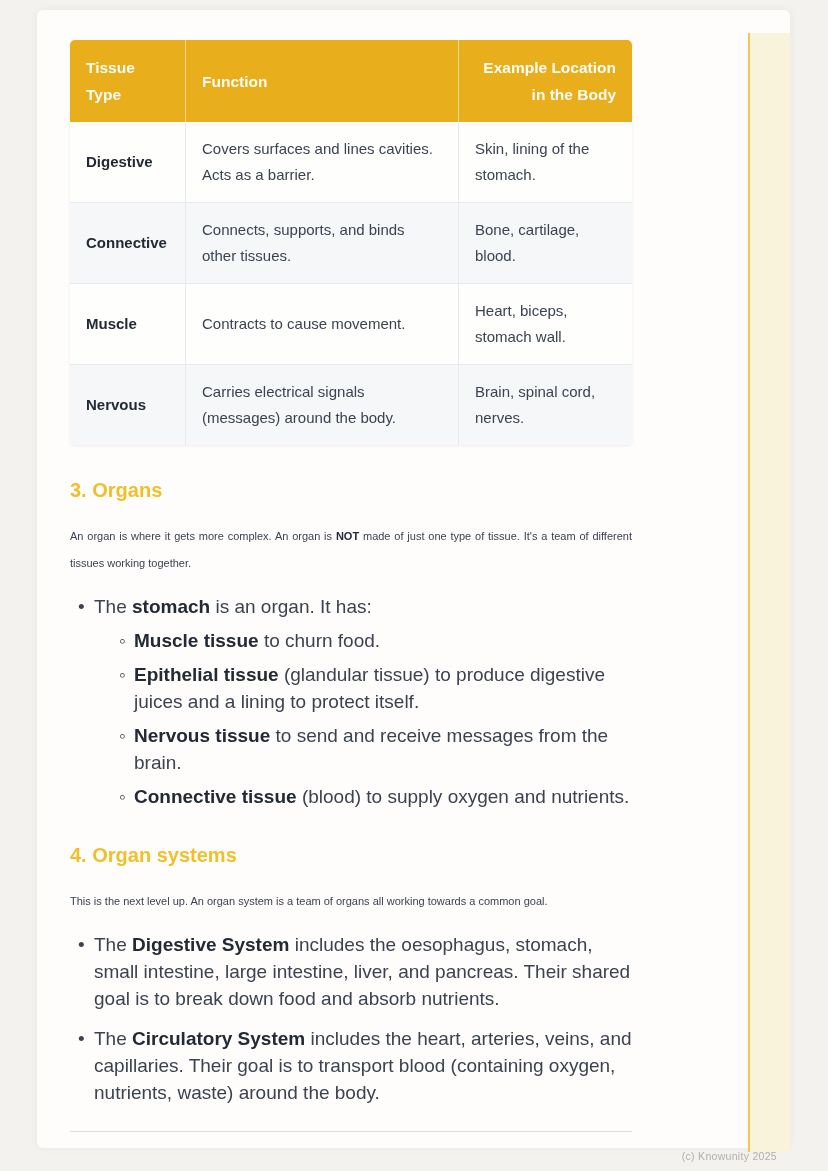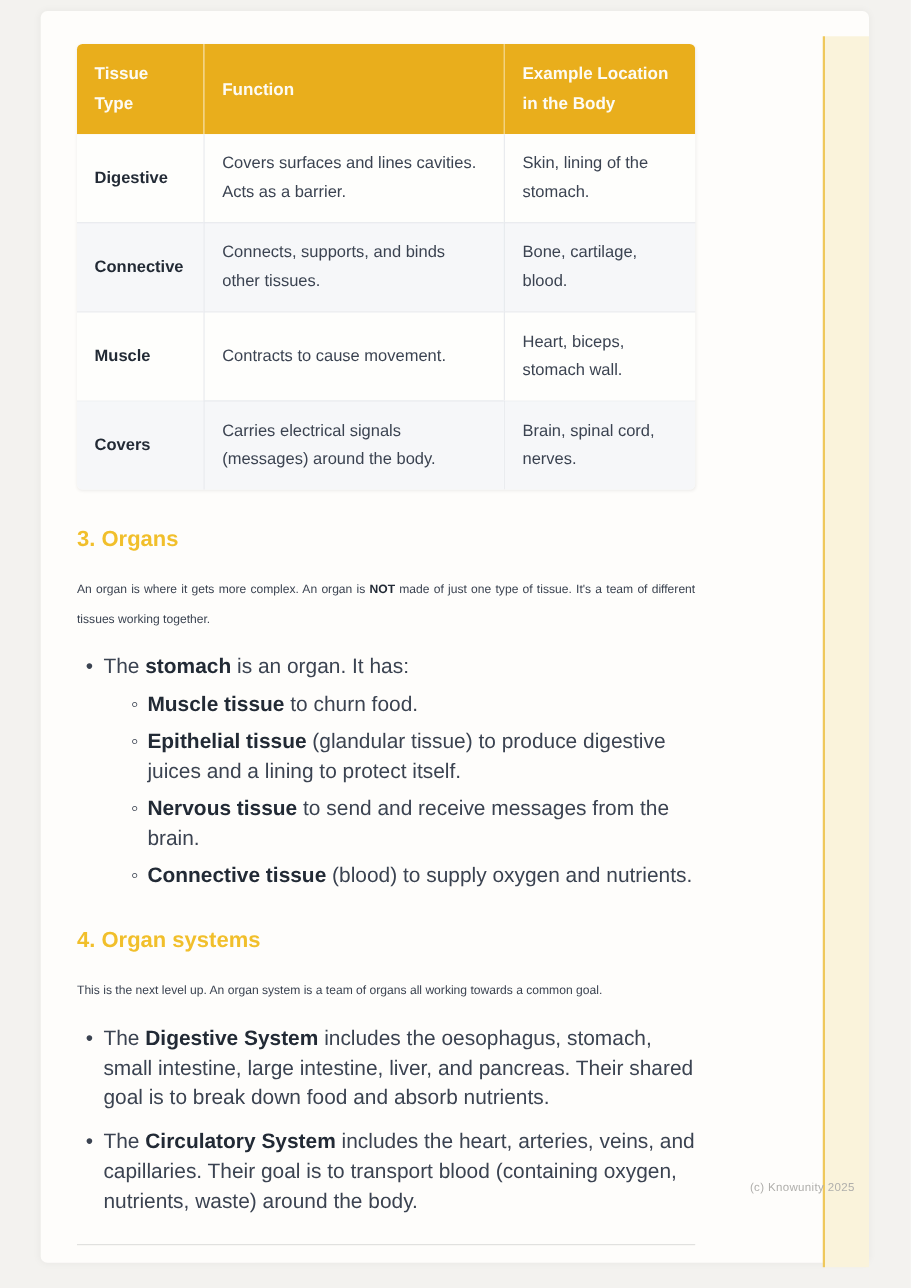--- a/index.html
+++ b/index.html
@@ -65,21 +65,21 @@
     font-weight:600;
     text-align:left;
     vertical-align:middle;
     padding:14px 16px;
     height:82px;
     font-size:15.5px;
     line-height:27px;
   }
   thead th + th{border-left:1px solid rgba(255,255,255,0.55);}
   thead th:first-child{border-top-left-radius:5px;}
-  thead th:last-child{border-top-right-radius:5px;}
+  thead th:last-child{border-top-right-radius:5px;text-align:right;}
   tbody td{
     background:#FEFEFC;
     vertical-align:middle;
     padding:14px 16px;
     height:80px;
     border-top:1px solid var(--cell-border);
   }
   tbody td + td{border-left:1px solid var(--cell-border);}
   tbody tr:nth-child(even) td{background:var(--row-alt);}
   tbody tr:first-child td{border-top:none;}
@@ -118,21 +118,21 @@
     color:var(--body-text);
   }
   .bottom-divider{
     margin-top:25px;
     width:562px;
     border:none;
     border-top:1px solid #DEDEDC;
   }
   .page-footer{
     position:absolute;
-    top:1064px;
+    top:1140px;
     right:13px;
     font-size:10.5px;
     letter-spacing:0.3px;
     color:var(--footer-gray);
     z-index:3;
   }
 </style>
 </head>
 <body>
 
@@ -164,21 +164,21 @@
           <td class="tissue-name">Connective</td>
           <td>Connects, supports, and binds other tissues.</td>
           <td>Bone, cartilage, blood.</td>
         </tr>
         <tr>
           <td class="tissue-name">Muscle</td>
           <td>Contracts to cause movement.</td>
           <td>Heart, biceps, stomach wall.</td>
         </tr>
         <tr>
-          <td class="tissue-name">Covers</td>
+          <td class="tissue-name">Nervous</td>
           <td>Carries electrical signals (messages) around the body.</td>
           <td>Brain, spinal cord, nerves.</td>
         </tr>
       </tbody>
     </table>
 
     <h2 class="section-heading">3. Organs</h2>
     <p class="section-intro"><span>An organ is where it gets more complex. An organ is </span><strong>NOT</strong><span> made of just one type of tissue. It's a team of different tissues working together.</span></p>
 
     <ul class="level-1">

